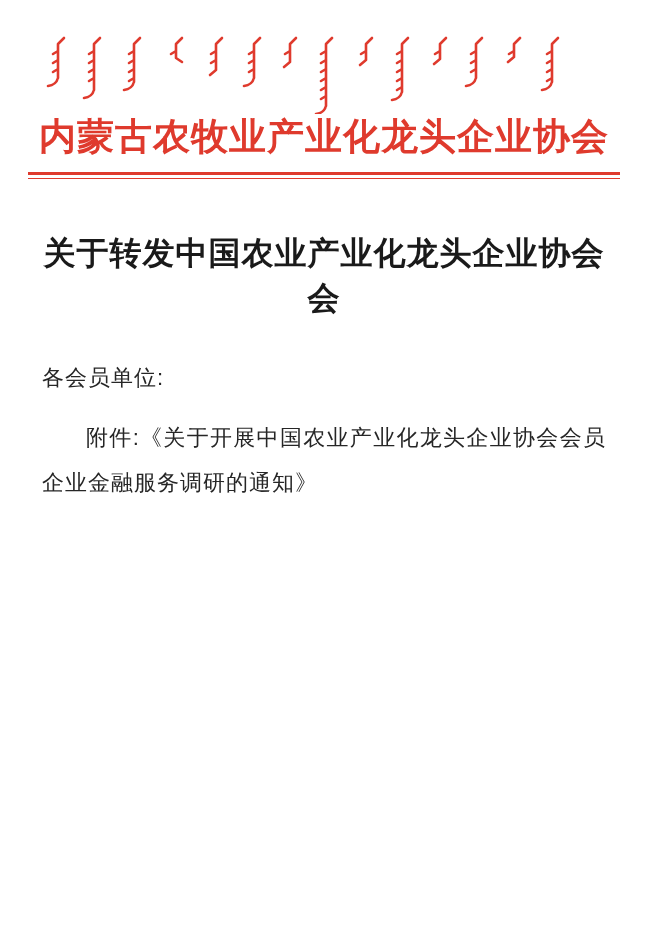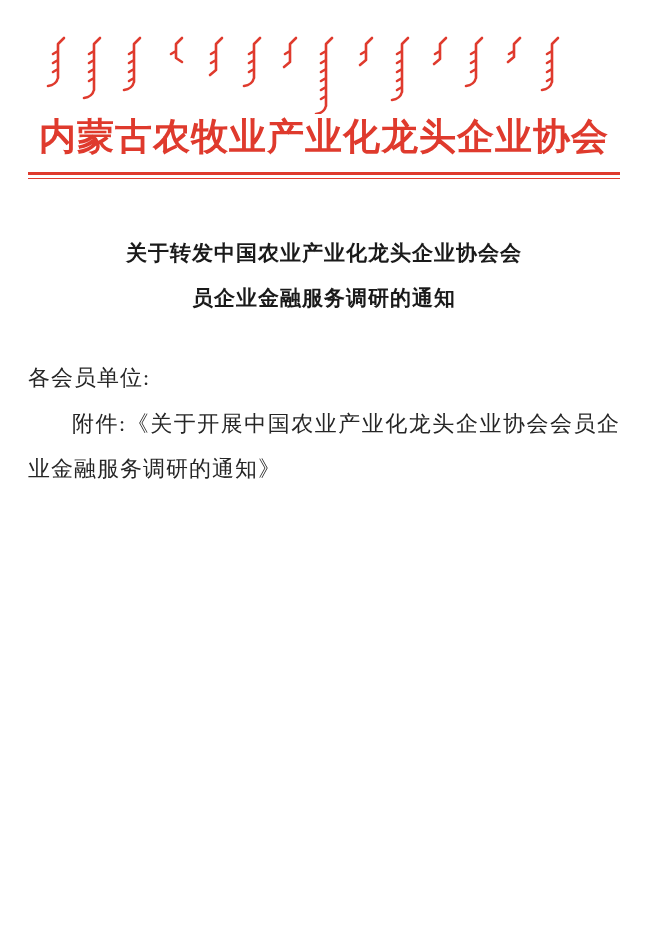--- a/index.html
+++ b/index.html
@@ -6,21 +6,21 @@
   * { box-sizing: border-box; }
   html, body { margin: 0; padding: 0; background: #ffffff; }
   .page {
     position: relative;
     width: 646px;
     height: 938px;
     margin: 0 auto;
     background: #ffffff;
     padding: 34px 26px 0 28px;
     overflow: hidden;
-    font-family: Liberation Serif, serif;
+    font-family: Liberation Sans, sans-serif;
     color: var(--ink);
   }
   .letterhead { text-align: center; }
   .mongol-svg {
     display: block;
     margin: 0 auto;
     width: 560px;
     height: 80px;
     color: var(--accent);
   }
@@ -31,36 +31,36 @@
     letter-spacing: 1px;
     color: var(--accent);
     white-space: nowrap;
     text-align: center;
   }
   .rule { margin-top: 10px; }
   .rule .thick { height: 3px; background: var(--accent); }
   .rule .thin  { height: 1px; background: var(--accent); margin-top: 3px; }
   .doc-title {
     margin: 52px auto 0 auto;
-    font-size: 21px;
+    font-size: 32px;
     font-weight: bold;
     line-height: 45px;
     letter-spacing: 1px;
     text-align: center;
     color: #1a1a1a;
   }
   .doc-body {
     margin-top: 34px;
     font-size: 22px;
     line-height: 45.5px;
     letter-spacing: 1px;
     text-align: justify;
     color: var(--ink);
   }
-  .doc-body p { margin: 0; }
+  .doc-body p { margin: 14px; }
   .doc-body .para { text-indent: 2em; }
 </style>
 </head>
 <body>
 
 <div class="page">
 
   <header class="letterhead">
     <svg id="mongol" class="mongol-svg" viewBox="0 0 560 80" aria-hidden="true">
         <path d="M 20 4 L 14 10 L 14 44 M 14 17 L 9 20 M 14 26 L 9 29 M 14 35 L 9 38 M 14 44 Q 12 51 4 52" fill="none" stroke="currentColor" stroke-width="2.6" stroke-linecap="round" stroke-linejoin="round"></path>
@@ -78,20 +78,20 @@
         <path d="M 476 4 L 470 10 L 470 23 M 470 17 L 465 20 M 470 23 L 464 28" fill="none" stroke="currentColor" stroke-width="2.6" stroke-linecap="round" stroke-linejoin="round"></path>
         <path d="M 514 4 L 508 10 L 508 48 M 508 17 L 503 20 M 508 26 L 503 29 M 508 35 L 503 38 M 508 44 L 503 47 M 508 48 Q 506 55 498 56" fill="none" stroke="currentColor" stroke-width="2.6" stroke-linecap="round" stroke-linejoin="round"></path>
       </svg>
     <div class="org-name">内蒙古农牧业产业化龙头企业协会</div>
     <div class="rule">
       <div class="thick"></div>
       <div class="thin"></div>
     </div>
   </header>
 
-  <h1 class="doc-title"><span>关于转发中国农业产业化龙头企业协会会</span><br><span>员企业金融服务调研的通知</span></h1>
+  <h1 class="doc-title"><span>关于转发中国农业产业化龙头企业协会会</span><br></h1>
 
   <main class="doc-body">
     <p class="salutation">各会员单位:</p>
     <p class="para">附件:《关于开展中国农业产业化龙头企业协会会员企业金融服务调研的通知》</p>
   </main>
 
 </div>
 
 </body></html>

